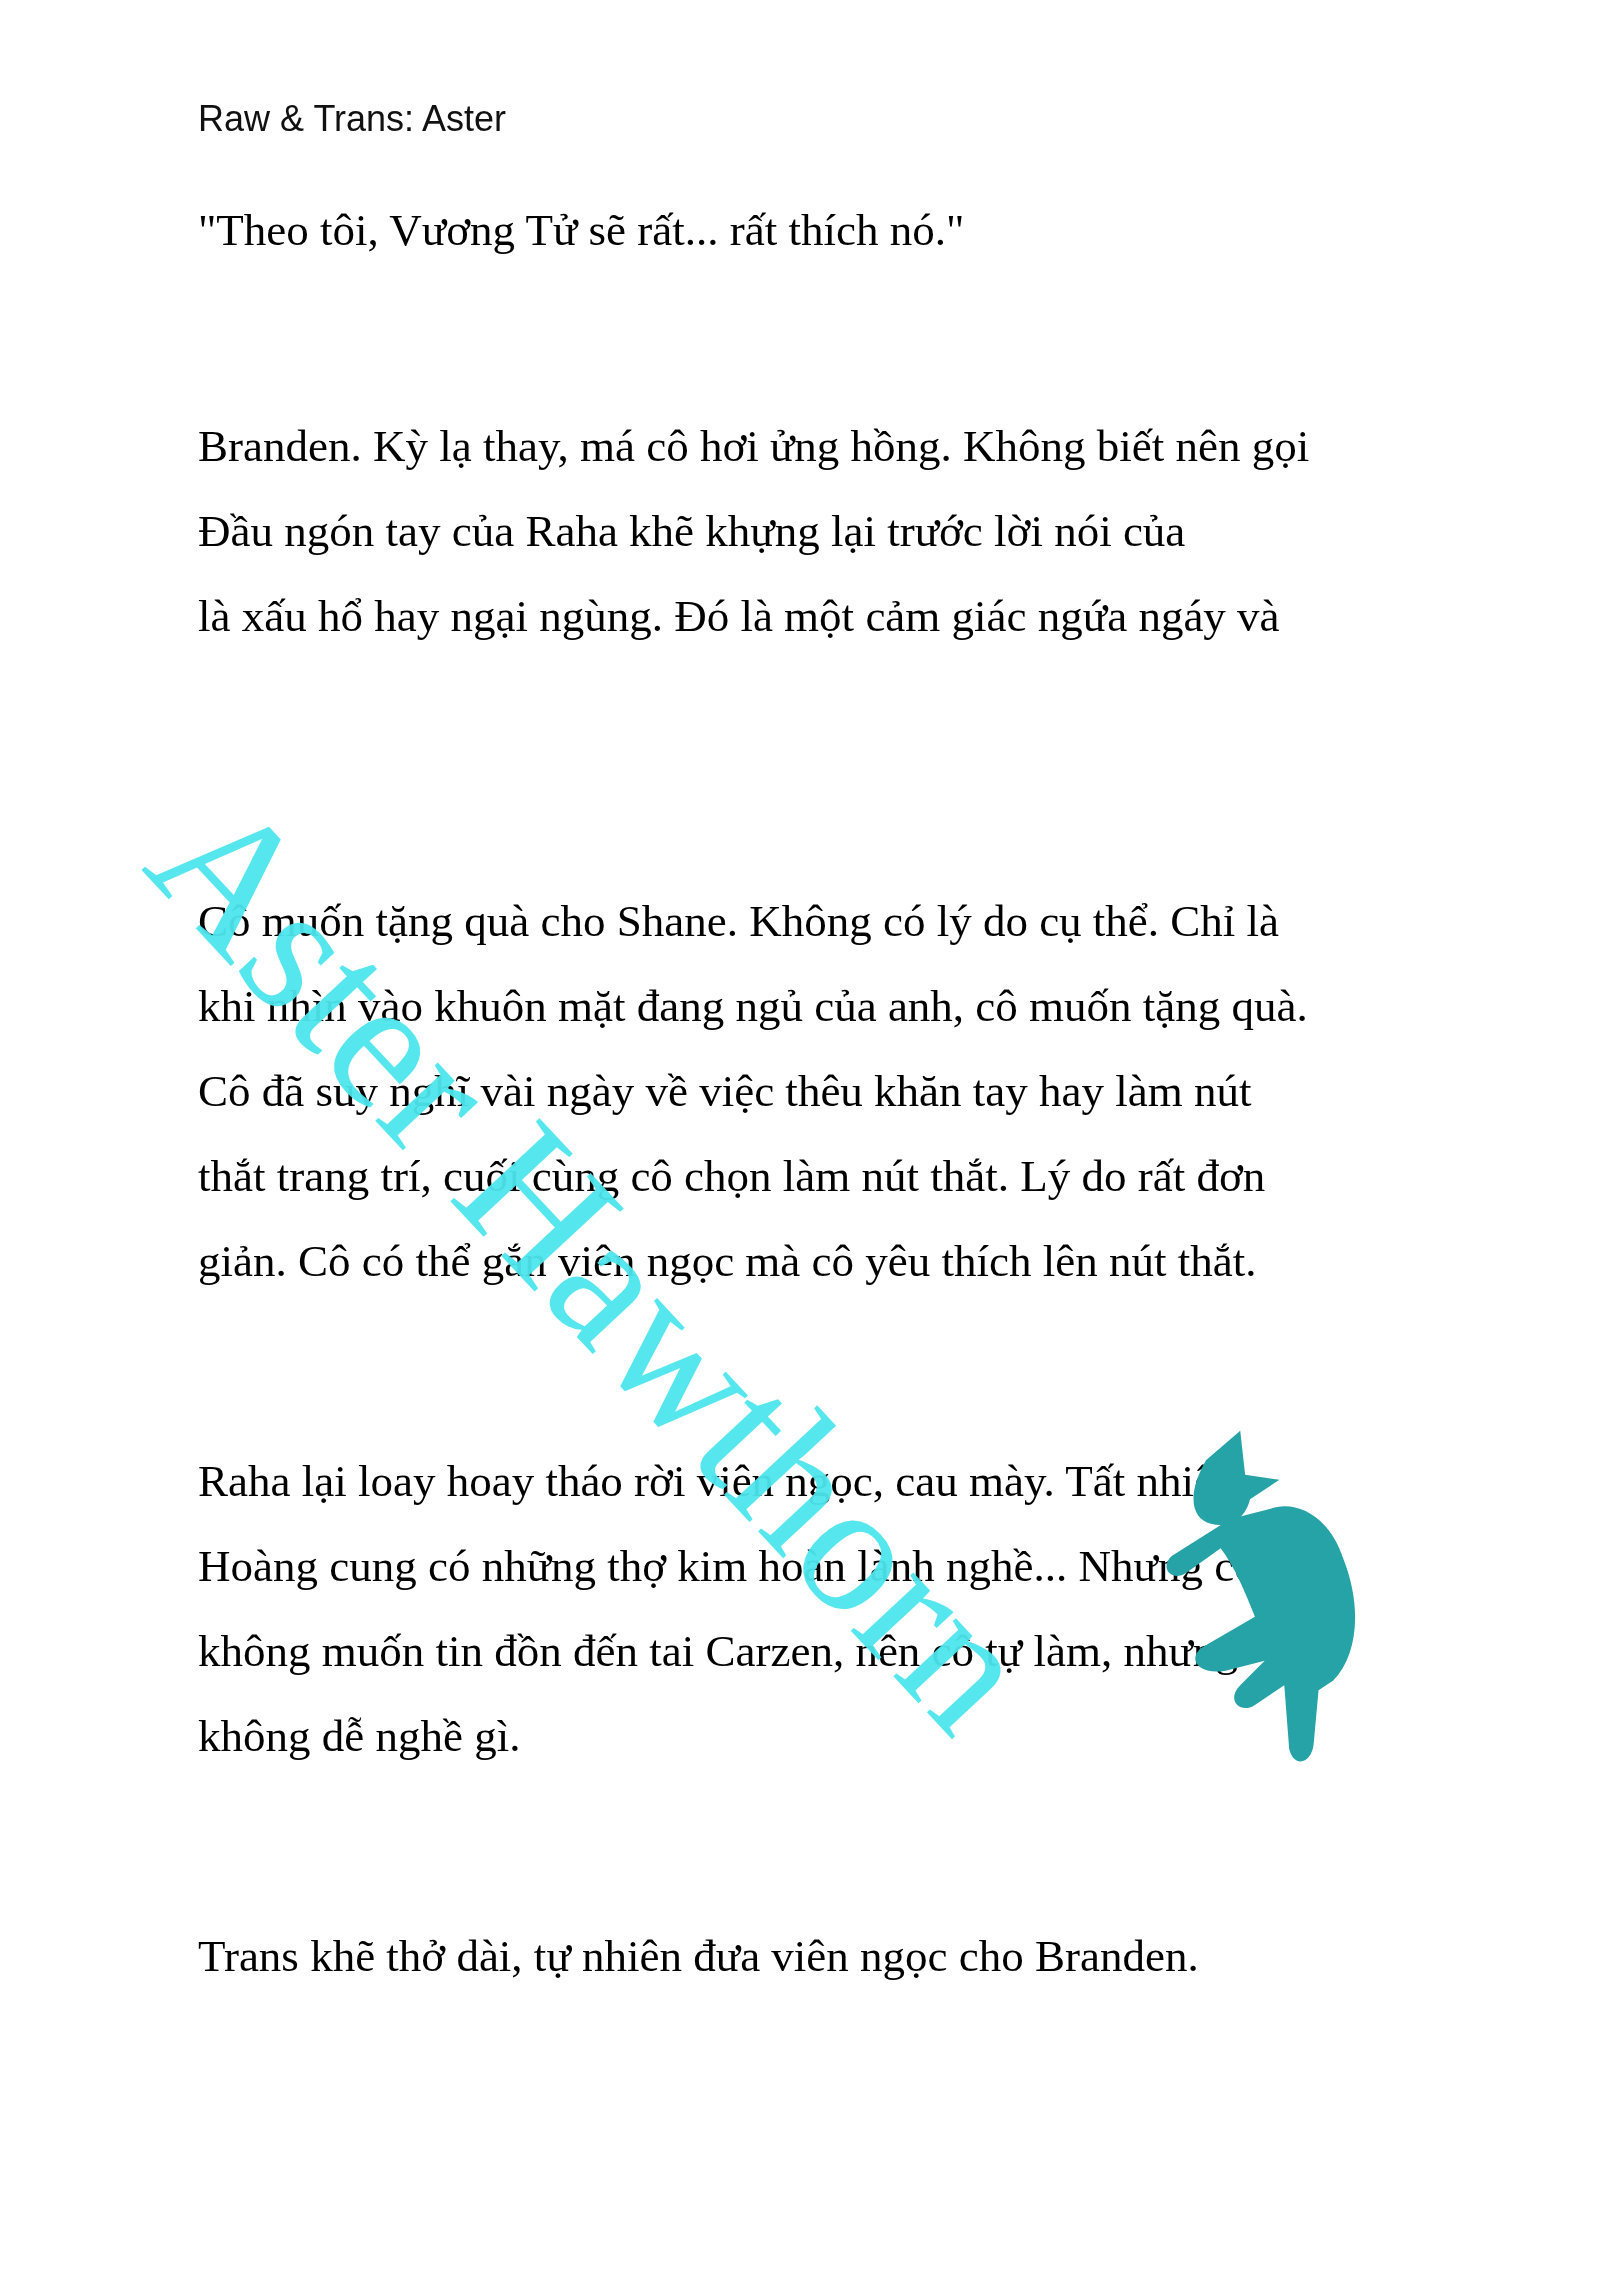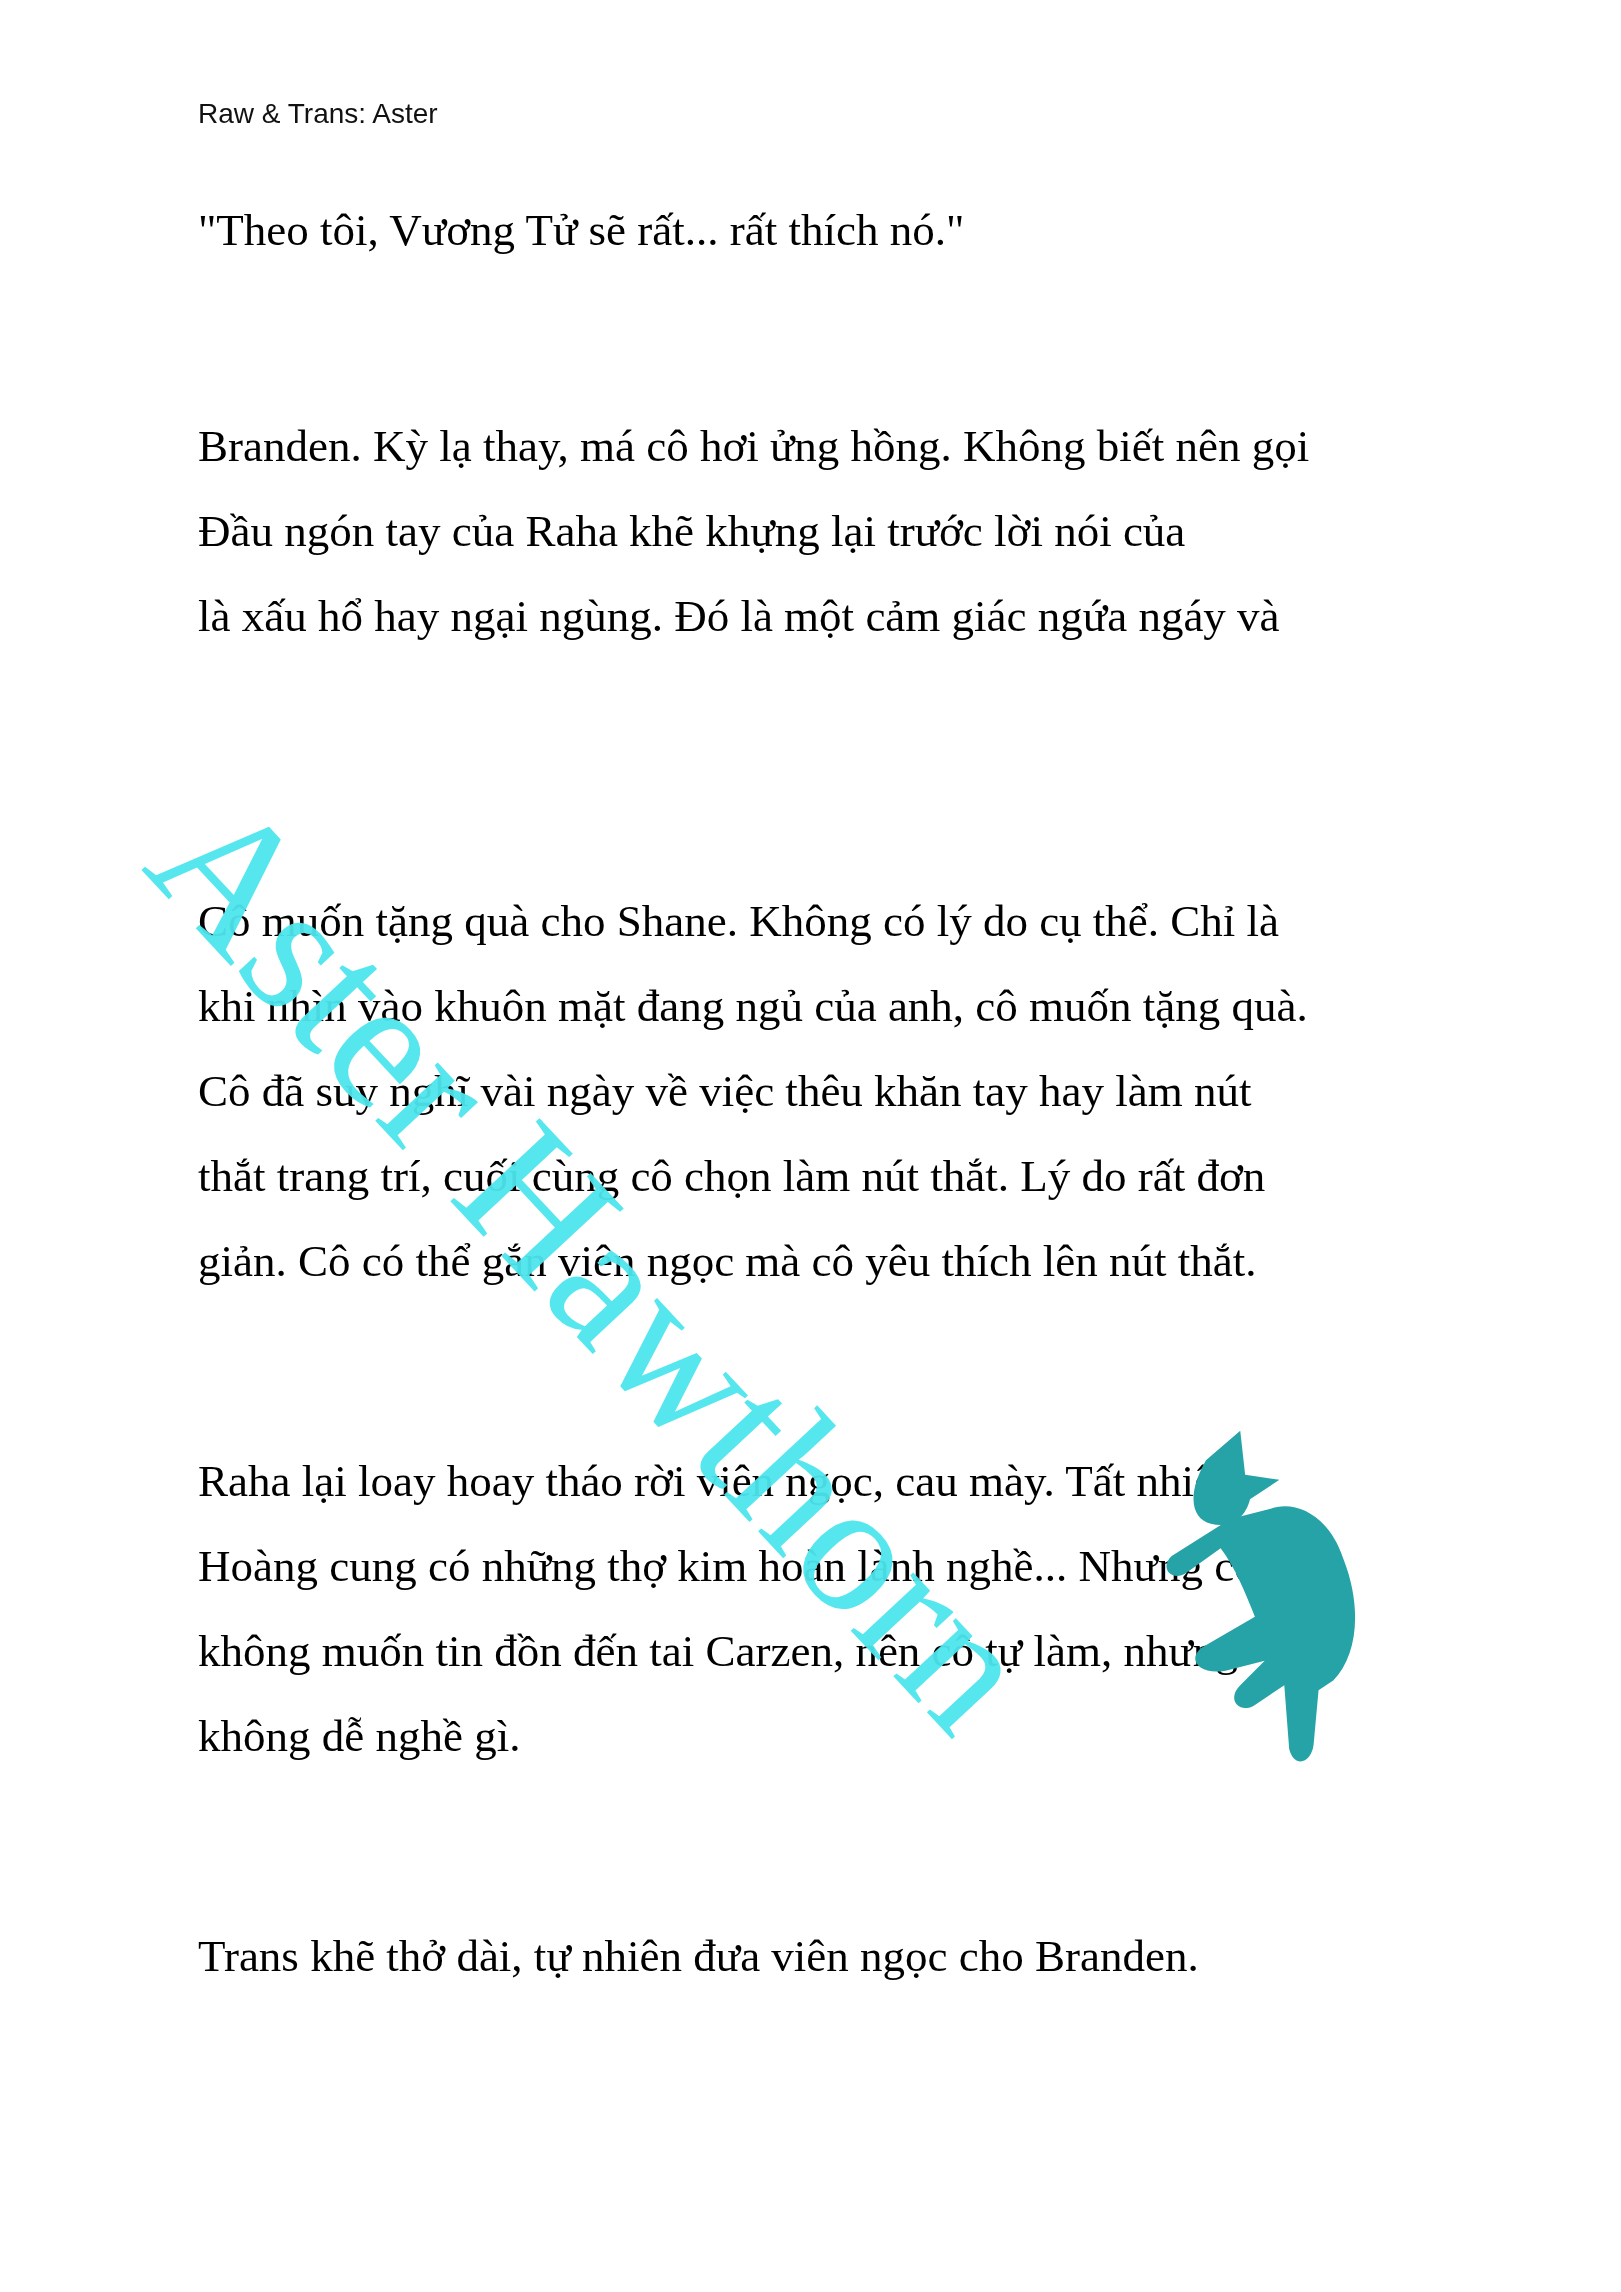--- a/index.html
+++ b/index.html
@@ -1,20 +1,20 @@
 <!DOCTYPE html>
 <html><head>
   <meta charset="utf-8">
   <style>
     html, body { margin: 0; padding: 0; background: #ffffff; }
     body { width: 1621px; height: 2293px; position: relative; overflow: hidden; }
     .page { position: absolute; left: 0; top: 0; width: 1621px; height: 2293px; background: #ffffff; }
     .header {
       position: absolute; left: 198px; top: 98px;
-      font-family: "Liberation Sans", sans-serif; font-size: 28px; color: #111;
+      font-family: "Liberation Sans", sans-serif; font-size: 36px; color: #111;
     }
     .para {
       position: absolute; left: 198px; width: 1274px;
       font-family: "Liberation Serif", serif; font-size: 45px; line-height: 85px;
       color: #000; margin: 0; white-space: nowrap;
     }
     .line { display: block; }
     .watermark {
       position: absolute; left: 157px; top: 853px;
       font-family: "Liberation Serif", serif; font-size: 186px; color: #4de6ee;

